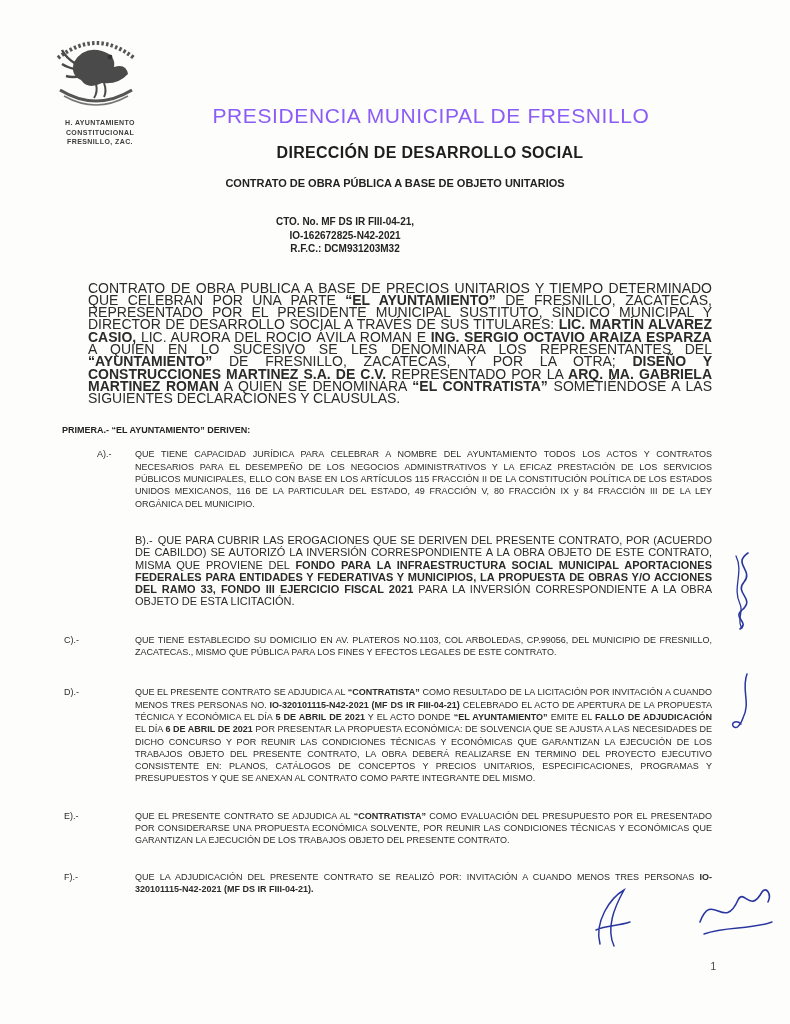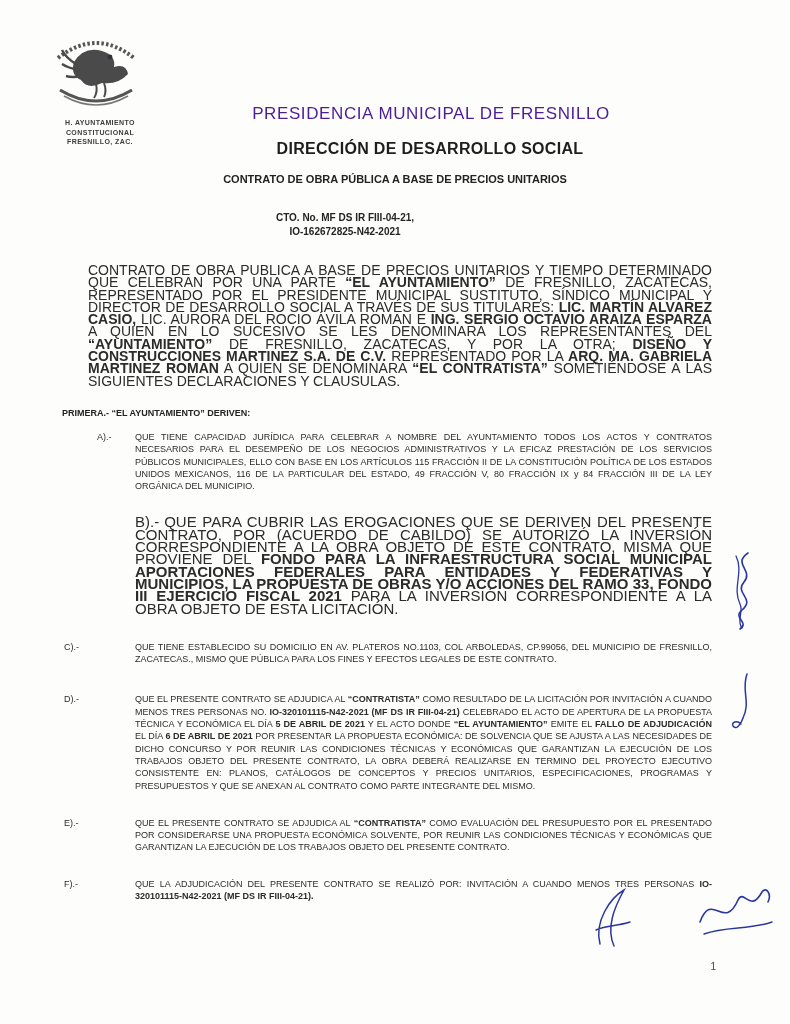--- a/index.html
+++ b/index.html
@@ -8,33 +8,33 @@
     background:#fdfdfb;color:#222;overflow:hidden;
     font-family:"Liberation Sans", sans-serif;
   }
   
   .seal{position:absolute;top:24px;left:44px;width:104px;height:92px;}
   .seal-caption{
     position:absolute;top:118px;left:32px;width:136px;text-align:center;
     font-size:7px;font-weight:bold;letter-spacing:.4px;line-height:9.5px;color:#3c3c3c;
   }
   
-  .title{margin:104px 0 0 72px;text-align:center;font-size:17px;letter-spacing:.6px;color:#4c1d95;font-weight:normal;}
+  .title{margin:104px 0 0 72px;text-align:center;font-size:21px;letter-spacing:.6px;color:#8b5cf6;font-weight:normal;}
   .subtitle{margin:16px 0 0 70px;text-align:center;font-size:16px;font-weight:bold;letter-spacing:.3px;color:#1e1e1e;}
   .ctype{margin:15px 0 0 0;text-align:center;font-size:11px;font-weight:bold;color:#222;}
   .cno{margin:26px 100px 0 0;text-align:center;font-size:10px;line-height:13.5px;font-weight:bold;color:#232323;}
   
   .intro{margin:26px 78px 0 88px;font-size:14px;line-height:12.3px;text-align:justify;color:#2b2b2b;}
   .decl{margin:33px 0 0 0;text-align:center;font-size:10px;font-weight:bold;letter-spacing:1.5px;color:#222;}
   .primera{margin:21px 0 0 62px;font-size:9px;font-weight:bold;color:#222;}
   .clause{display:flex;margin:0 78px 0 64px;font-size:9px;line-height:12.3px;color:#2b2b2b;}
   .clause .lab{flex:0 0 71px;box-sizing:border-box;}
   .clause.indent-a .lab{padding-left:33px;}
   .clause .bod{flex:1;text-align:justify;}
-  .clause-b{margin:24px 78px 0 135px;font-size:15px;line-height:12.3px;text-align:justify;color:#2b2b2b;}
+  .clause-b{margin:24px 78px 0 135px;font-size:11px;line-height:12.3px;text-align:justify;color:#2b2b2b;}
   .lab-inline{margin-right:5px;}
   .mt-a{margin-top:13px;}
   .mt-c{margin-top:26px;}
   .mt-d{margin-top:28px;}
   .mt-e{margin-top:25px;}
   .mt-f{margin-top:24px;}
   .b{font-weight:bold;}
   .pagenum{position:absolute;right:74px;bottom:52px;font-size:10px;color:#444;}
   
   .sig{position:absolute;}
@@ -57,25 +57,26 @@
     </svg>
   </div>
   <div class="seal-caption">
     <div>H. AYUNTAMIENTO</div>
     <div>CONSTITUCIONAL</div>
     <div>FRESNILLO, ZAC.</div>
   </div>
 
   <h1 class="title">PRESIDENCIA MUNICIPAL DE FRESNILLO</h1>
   <h2 class="subtitle">DIRECCIÓN DE DESARROLLO SOCIAL</h2>
-  <h3 class="ctype">CONTRATO DE OBRA PÚBLICA A BASE DE PRECIOS UNITARIOS</h3>
+  <h3 class="ctype">CONTRATO DE OBRA PÚBLICA A BASE DE OBJETO UNITARIOS</h3>
 
   <div class="cno">
     <div>CTO. No. MF DS IR FIII-04-21,</div>
     <div>IO-162672825-N42-2021</div>
+    <div>R.F.C.: DCM931203M32</div>
   </div>
 
   <p class="intro"><span>CONTRATO DE OBRA PUBLICA A BASE DE PRECIOS UNITARIOS Y TIEMPO DETERMINADO QUE CELEBRAN POR UNA PARTE </span><span class="b">“EL AYUNTAMIENTO”</span><span> DE FRESNILLO, ZACATECAS, REPRESENTADO POR EL PRESIDENTE MUNICIPAL SUSTITUTO, SÍNDICO MUNICIPAL Y DIRECTOR DE DESARROLLO SOCIAL A TRAVÉS DE SUS TITULARES: </span><span class="b">LIC. MARTÍN ALVAREZ CASIO,</span><span> LIC. AURORA DEL ROCIO ÁVILA ROMAN E </span><span class="b">ING. SERGIO OCTAVIO ARAIZA ESPARZA</span><span> A QUIEN EN LO SUCESIVO SE LES DENOMINARA LOS REPRESENTANTES DEL </span><span class="b">“AYUNTAMIENTO”</span><span> DE FRESNILLO, ZACATECAS, Y POR LA OTRA; </span><span class="b">DISEÑO Y CONSTRUCCIONES MARTINEZ S.A. DE C.V.</span><span> REPRESENTADO POR LA </span><span class="b">ARQ. MA. GABRIELA MARTINEZ ROMAN</span><span> A QUIEN SE DENOMINARA </span><span class="b">“EL CONTRATISTA”</span><span> SOMETIÉNDOSE A LAS  SIGUIENTES DECLARACIONES Y CLAUSULAS.</span></p>
 
   <div class="primera">PRIMERA.- “EL AYUNTAMIENTO” DERIVEN:</div>
 
   <div class="clause indent-a mt-a">
     <div class="lab">A).-</div>
     <div class="bod"><span>QUE TIENE CAPACIDAD JURÍDICA PARA CELEBRAR A NOMBRE DEL AYUNTAMIENTO TODOS LOS ACTOS Y CONTRATOS NECESARIOS PARA EL DESEMPEÑO DE LOS NEGOCIOS ADMINISTRATIVOS Y LA EFICAZ PRESTACIÓN DE LOS SERVICIOS PÚBLICOS MUNICIPALES, ELLO CON BASE EN LOS ARTÍCULOS 115 FRACCIÓN II DE LA CONSTITUCIÓN POLÍTICA DE LOS ESTADOS UNIDOS MEXICANOS, 116 DE LA PARTICULAR DEL ESTADO, 49 FRACCIÓN V, 80 FRACCIÓN IX y 84 FRACCIÓN III DE LA LEY ORGÁNICA DEL MUNICIPIO.</span></div>
   </div>

